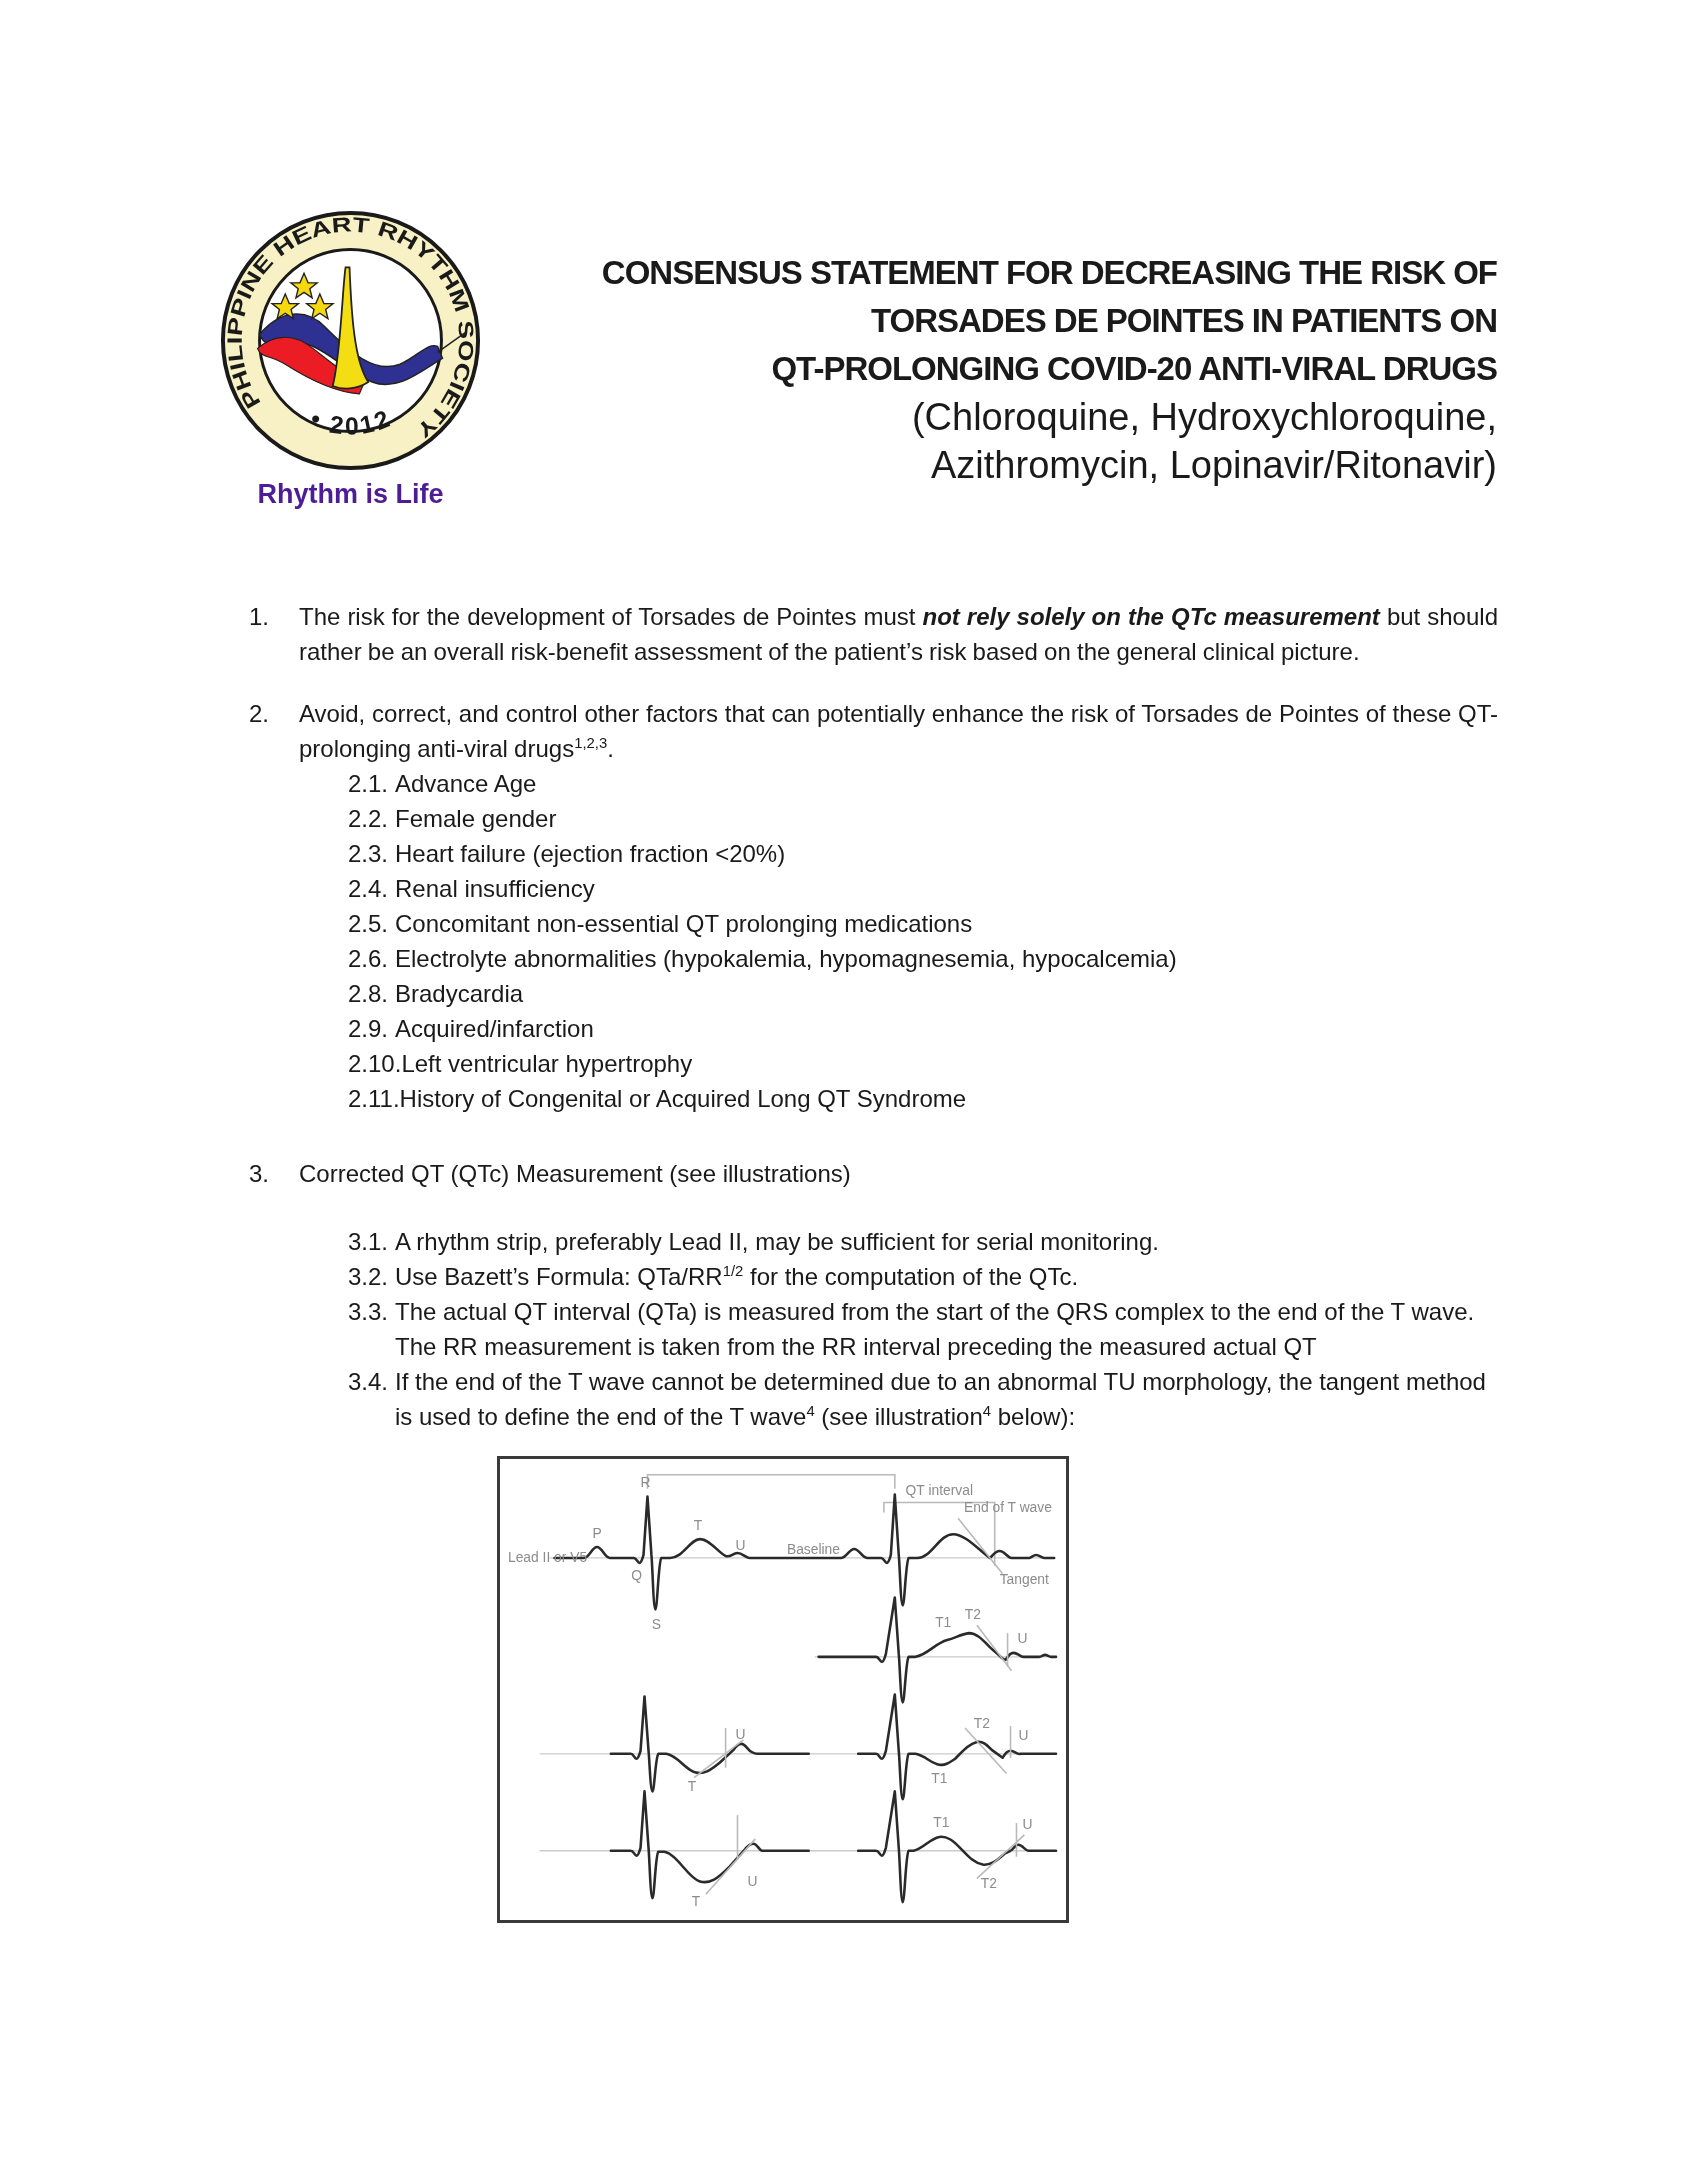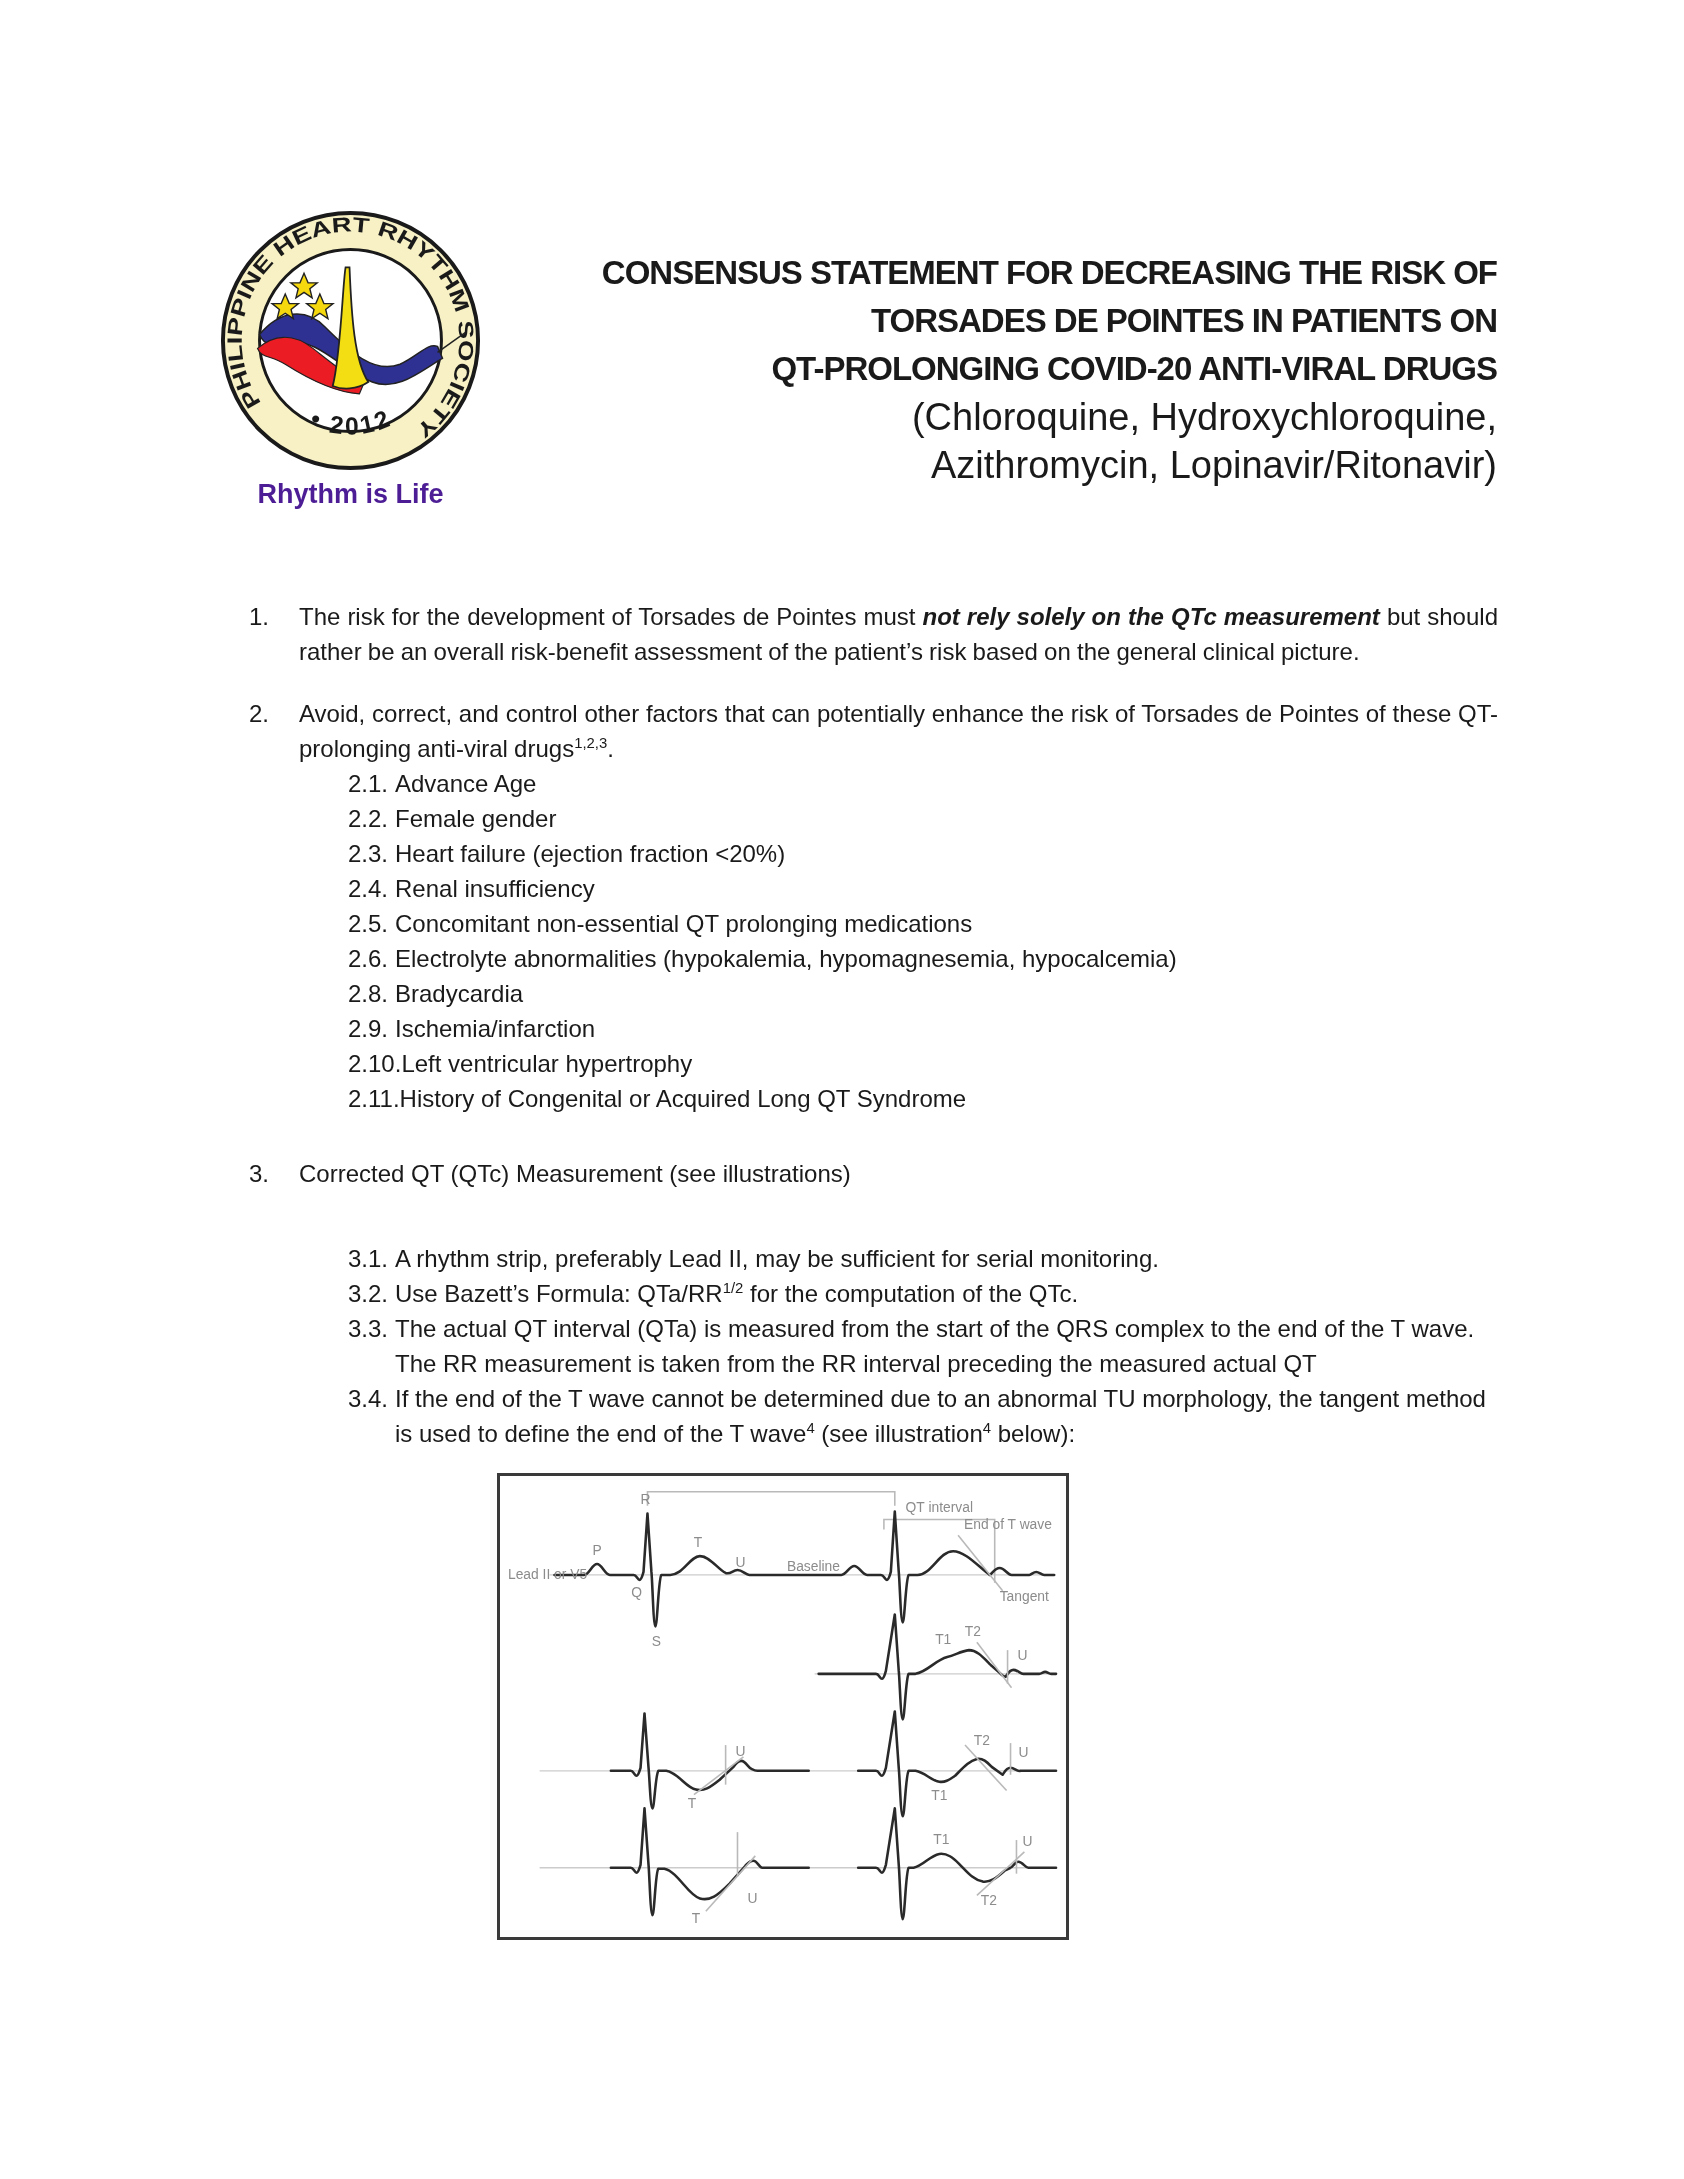--- a/index.html
+++ b/index.html
@@ -22,21 +22,21 @@
   .body-list{position:absolute;left:249px;top:599px;width:1249px;font-size:24px;line-height:35px;}
   .top-item{display:flex;}
   .top-num{width:38px;flex:none;}
   .top-text{flex:1;margin-left:12px;}
   .just{text-align:justify;text-align-last:left;word-spacing:-0.5px;}
   .sub-item{display:flex;margin-left:99px;}
   .sub-num{min-width:47px;flex:none;}
   .sub-text{flex:1;max-width:1102px;}
   .mt27{margin-top:27px;}
   .mt40{margin-top:40px;}
-  .mt33{margin-top:50px;}
+  .mt33{margin-top:33px;}
   sup{font-size:0.62em;line-height:0;}
   .em-bi{font-weight:700;font-style:italic;}
   
   .figure-box{
     margin-left:248px;margin-top:22px;width:572px;height:467px;
     border:3px solid #3a3a3a;box-sizing:border-box;background:#fff;
   }
   .figure-box svg{display:block;}
   .ecg-label{font-family:"Liberation Sans", sans-serif;font-size:14px;fill:#8c8c8c;}
   .ecg-trace{fill:none;stroke:#2a2a2a;stroke-width:2.6;stroke-linecap:round;stroke-linejoin:round;}
@@ -121,21 +121,21 @@
     <div class="sub-item">
       <div class="sub-num">2.6.</div>
       <div class="sub-text">Electrolyte abnormalities (hypokalemia, hypomagnesemia, hypocalcemia)</div>
     </div>
     <div class="sub-item">
       <div class="sub-num">2.8.</div>
       <div class="sub-text">Bradycardia</div>
     </div>
     <div class="sub-item">
       <div class="sub-num">2.9.</div>
-      <div class="sub-text">Ischemia/infarction</div>
+      <div class="sub-text">Acquired/infarction</div>
     </div>
     <div class="sub-item">
       <div class="sub-num">2.10.</div>
       <div class="sub-text">Left ventricular hypertrophy</div>
     </div>
     <div class="sub-item">
       <div class="sub-num">2.11.</div>
       <div class="sub-text">History of Congenital or Acquired Long QT Syndrome</div>
     </div>
 

